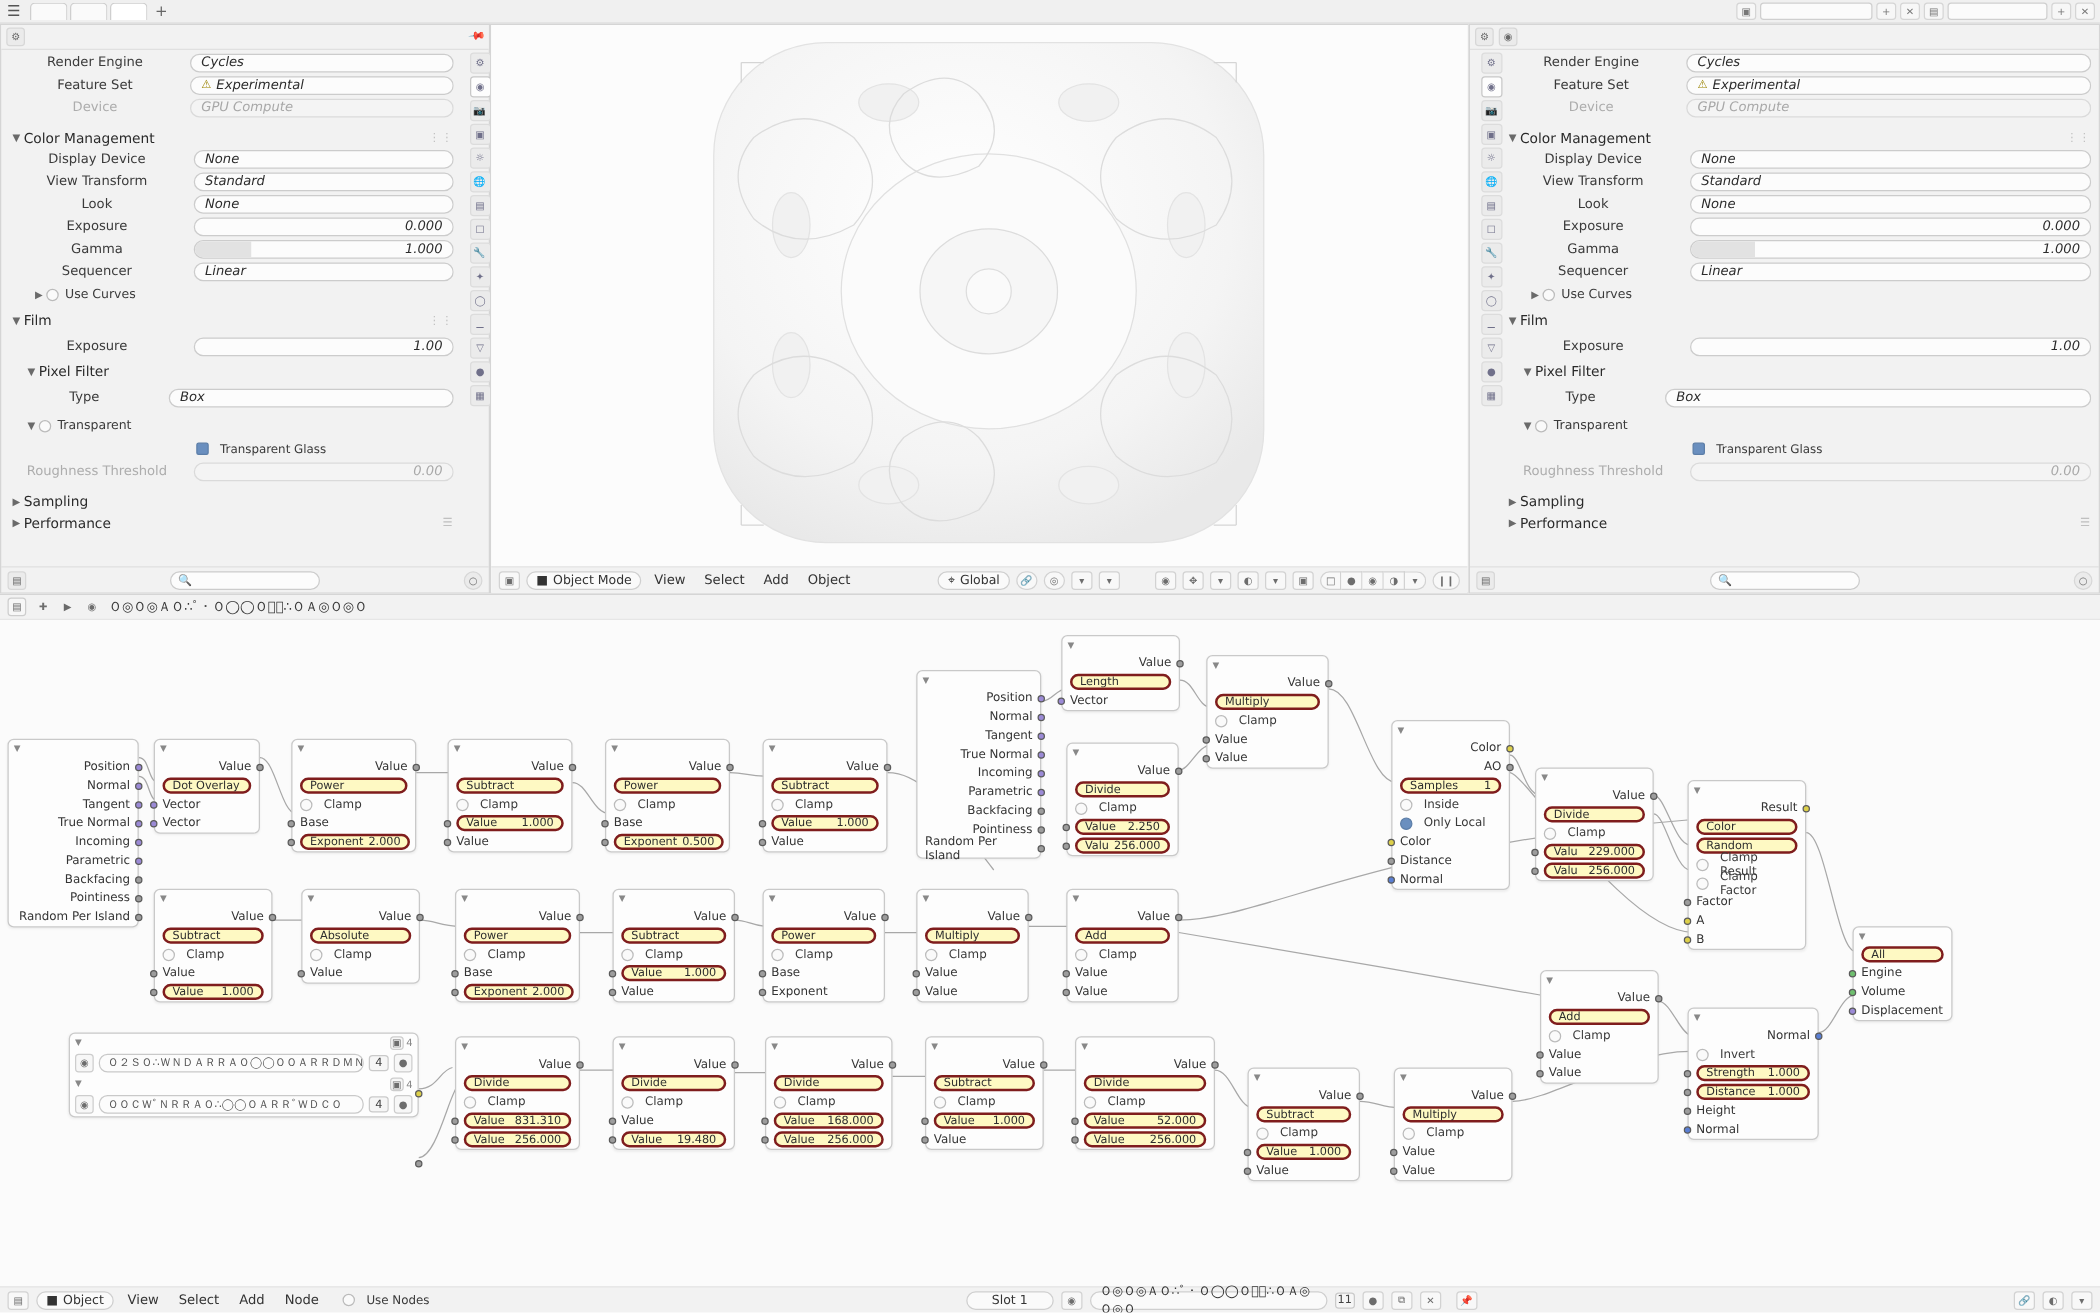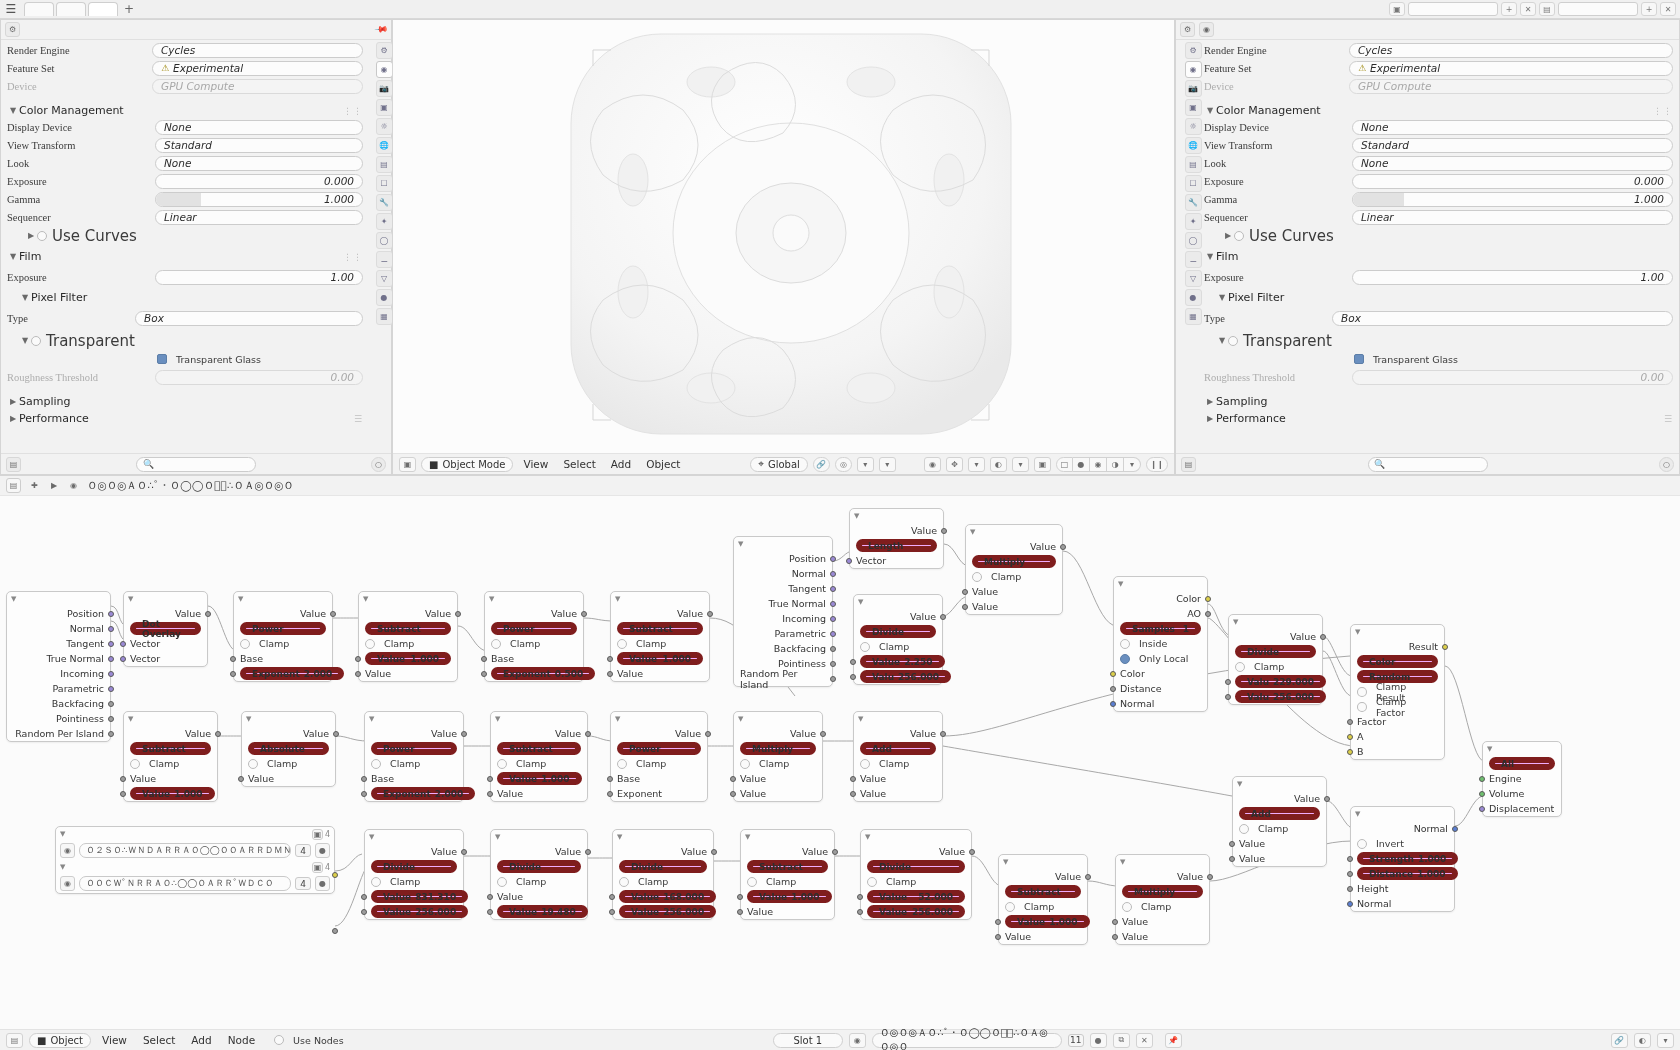--- a/index.html
+++ b/index.html
@@ -54,38 +54,38 @@
   .rail { position: absolute; top: 22px; width: 22px; display: flex; flex-direction: column; gap: 2px; align-items: center; }
   .rail .ri {
     width: 17px; height: 17px; border-radius: 3px; background: #ebebeb; border: 1px solid #dcdcdc;
     display: flex; align-items: center; justify-content: center; font-size: 8px; color: #70708a;
   }
   .rail .ri.active { background: #fdfdfd; border-color: #c8c8c8; }
 
   
   .pbody { position: absolute; top: 22px; bottom: 22px; overflow: hidden; }
   .prow { display: flex; align-items: center; height: 16px; margin-bottom: 2px; }
-  .plabel { text-align: left; padding-right: 7px; color: #3b3b3b; font-size: 10.5px; font-family: Liberation Serif, serif; }
+  .plabel { text-align: center; padding-right: 7px; color: #3b3b3b; font-size: 10.5px; }
   .pfield {
     flex: 1; height: 15px; border: 1px solid #ccc; border-radius: 8px; background: #fcfcfc;
     display: flex; align-items: center; padding: 0 8px; font-size: 10.5px; color: #2b2b2b;
     position: relative; overflow: hidden;
   }
   .pfield.num { justify-content: flex-end; }
   .pfield.dis { color: #a8a8a8; background: #f4f4f4; border-color: #dadada; }
   .pfield .fill { position: absolute; left: 0; top: 0; bottom: 0; background: #e2e2e2; }
   .pfield span.v { position: relative; z-index: 2; font-style: italic; }
   .warn { color: #9a8300; margin-right: 4px; font-size: 9px; }
   .chev { width: 12px; text-align: center; color: #6a6a6a; font-size: 8px; }
   .sect { display: flex; align-items: center; height: 17px; font-size: 11px; color: #2a2a2a; }
   .sect .dots { margin-left: auto; color: #c0c0c0; letter-spacing: 1px; font-size: 9px; }
   .ckbox { width: 10px; height: 10px; border: 1px solid #bbb; border-radius: 50%; background: #fafafa; display: inline-block; margin-right: 5px; }
   .ckbox.sq { border-radius: 2px; }
   .ckbox.on { background: #6a8fbf; border-color: #5c7ea8; }
-  .subtxt { color: #3b3b3b; font-size: 15px; }
+  .subtxt { color: #3b3b3b; font-size: 10px; }
   .dimtxt { color: #adadad; }
 
   
   .pfoot {
     position: absolute; left: 0; right: 0; bottom: 0; height: 21px;
     border-top: 1px solid #e0e0e0; display: flex; align-items: center; padding: 0 5px; gap: 6px;
   }
   .searchbox {
     width: 120px; height: 15px; border: 1px solid #ccc; border-radius: 8px; background: #fcfcfc;
     display: flex; align-items: center; padding: 0 6px; font-size: 9px; color: #9a9a9a; gap: 4px;
@@ -125,22 +125,22 @@
     box-shadow: 0 1px 2px rgba(0,0,0,0.06);
   }
   .node .nhead { height: 14px; display: flex; align-items: center; padding: 0 4px; font-size: 8px; color: #888; }
   .node .nhead .tri { font-size: 7px; color: #888; }
   .nrow {
     height: 15px; display: flex; align-items: center; padding: 0 6px; font-size: 9.5px; color: #343434;
     position: relative;
   }
   .nrow.r { justify-content: flex-end; }
   .nfield {
-    height: 13px; border: 6px solid #7f1d1d; border-radius: 7px; background: #f0abfc; flex: 1;
-    display: flex; align-items: center; padding: 0 6px; font-size: 9px; color: #2e2e2e; gap: 4px; font-weight: bold;
+    height: 13px; border: 2px solid #7f1d1d; border-radius: 7px; background: #fef9c3; flex: 1;
+    display: flex; align-items: center; padding: 0 6px; font-size: 9px; color: #2e2e2e; gap: 4px;
   }
   .nfield.split { justify-content: space-between; }
   .nchk { display: flex; align-items: center; gap: 4px; font-size: 9.5px; color: #3a3a3a; }
   .sock {
     position: absolute; width: 6px; height: 6px; border-radius: 50%; border: 1px solid #5a5a5a;
     top: 50%; margin-top: -3px;
   }
   .sock.l { left: -4px; }
   .sock.r { right: -4px; }
   .s-gray { background: #9d9d9d; }

